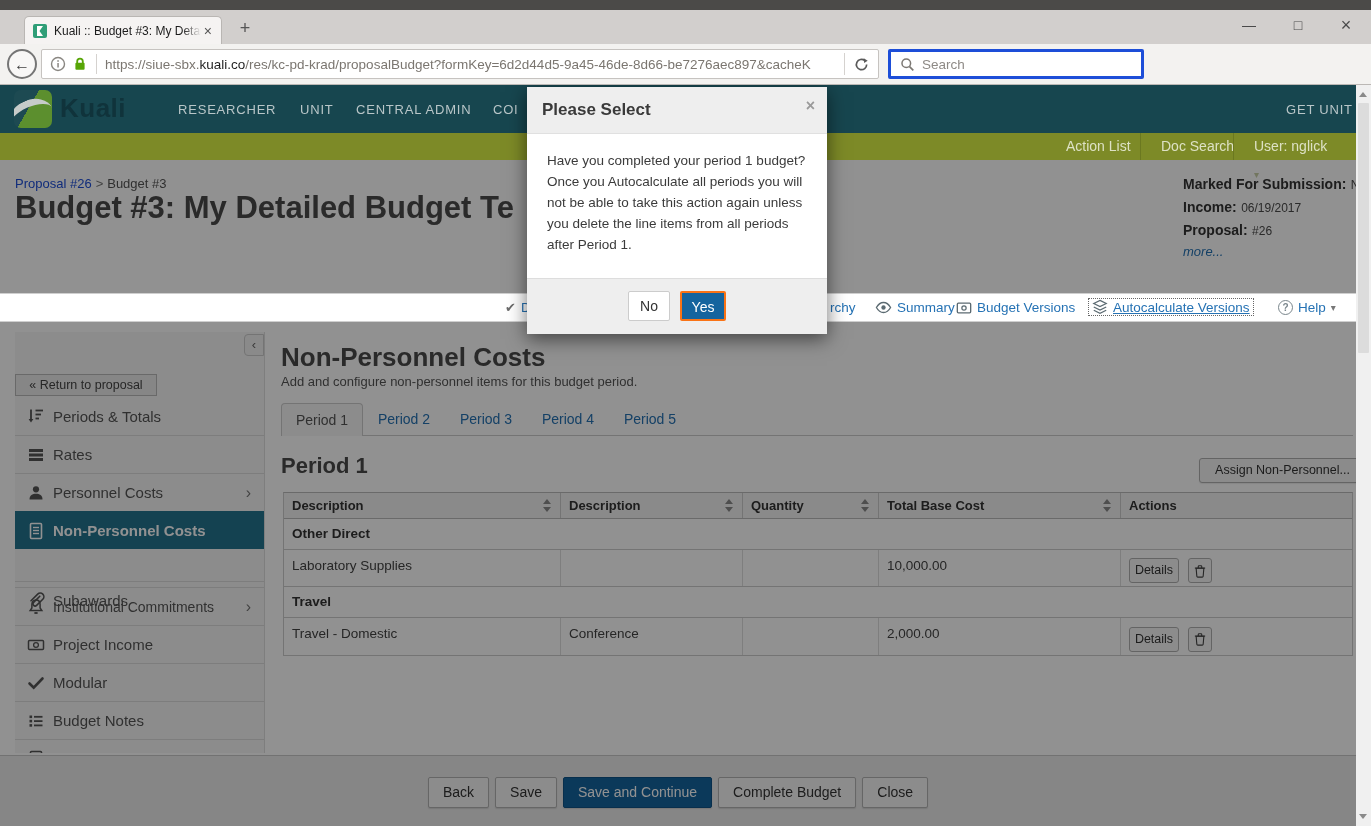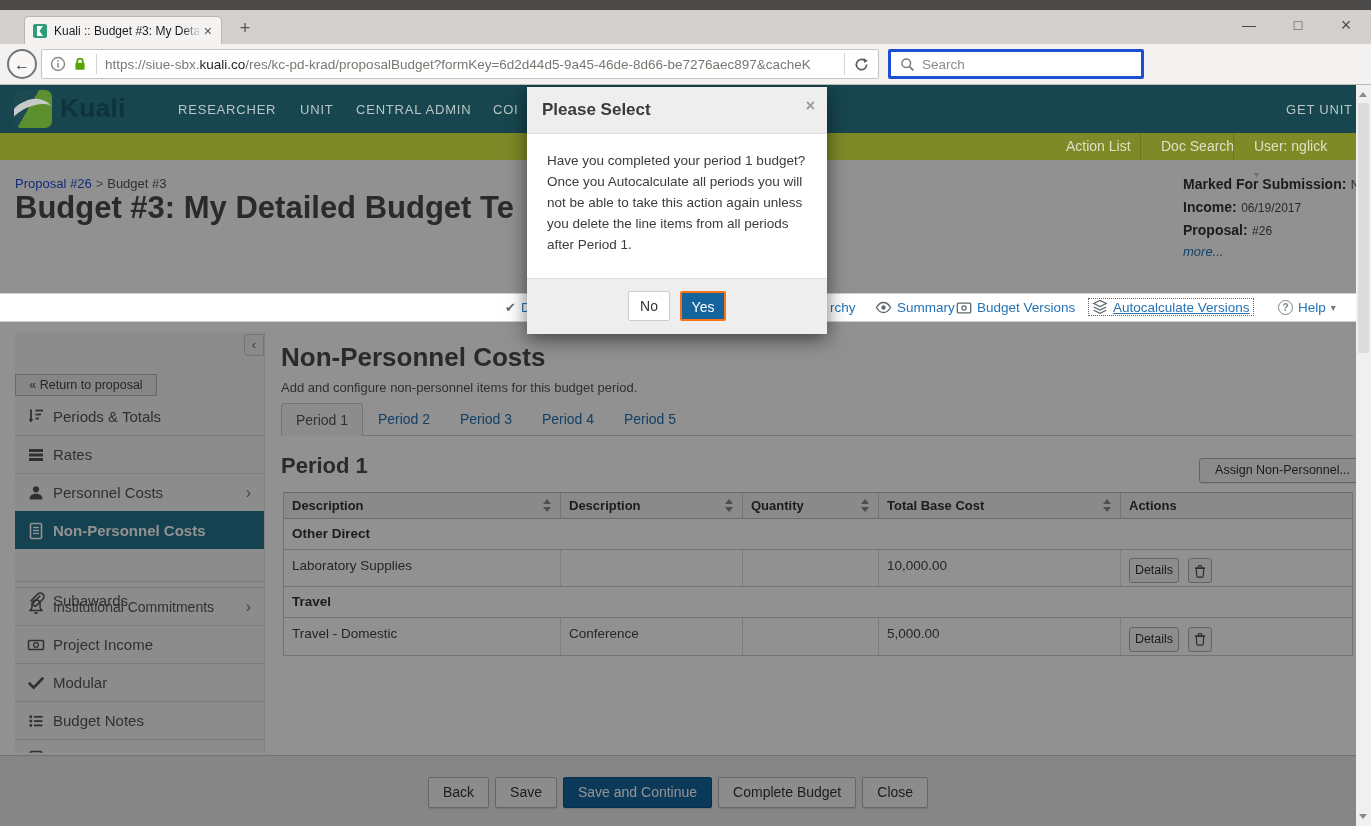--- a/index.html
+++ b/index.html
@@ -80,21 +80,21 @@
   .nav-item { position:absolute; left:0; width:250px; height:38px; border-top:1px solid #dcdcdc; color:#555; display:flex; align-items:center; }
   .nav-item .ni-ico { width:26px; margin-left:12px; display:flex; align-items:center; color:#555; }
   .nav-item .ni-label { font-size:15px; }
   .nav-item .ni-chev { position:absolute; right:14px; font-size:16px; color:#777; }
   .nav-item.selected { background:#24748f; color:#fff; border-top-color:#24748f; }
   .nav-item.selected .ni-ico { color:#fff; }
   .nav-item.selected .ni-label { color:#fff; font-weight:bold; }
 
   
   .content-h2 { left:281px; top:257px; font-size:26px; font-weight:bold; color:#4a4a4a; }
-  .content-sub { left:281px; top:295px; font-size:13px; color:#555; }
+  .content-sub { left:281px; top:289px; font-size:13px; color:#555; }
   .tabrow-line { left:281px; top:350px; width:1072px; height:1px; background:#ccc; }
   .ptab { top:318px; width:82px; height:33px; font-size:14px; text-align:center; line-height:33px; }
   .ptab.active { background:#f7f7f7; border:1px solid #ccc; border-bottom:none; border-radius:4px 4px 0 0; color:#555; z-index:2; }
   .ptab.inactive { color:#2572b4; }
   .period-h3 { left:281px; top:368px; font-size:22px; font-weight:bold; color:#4a4a4a; }
   .assign-btn { left:1199px; top:373px; width:167px; height:25px; background:#f5f5f5; border:1px solid #b1b1b1; border-radius:3px; font-size:12.5px; color:#333; text-align:center; line-height:23px; box-shadow:0 1px 1px rgba(0,0,0,0.08); }
 
   
   .tbl { left:283px; top:407px; width:1070px; border:1px solid #ccc; border-top:1px solid #bbb; }
   .tbl-header { display:flex; height:26px; background:#f3f3f3; border-bottom:1px solid #bbb;align-items:flex-end; }
@@ -467,21 +467,21 @@
                 <path d="M5 4.4 V2.6 a0.8 0.8 0 0 1 0.8 -0.8 h2.4 a0.8 0.8 0 0 1 0.8 0.8 V4.4" fill="none" stroke="currentColor" stroke-width="1.3"></path>
               </svg>
           </div>
         </div>
       </div>
       <div class="group-row">Travel</div>
       <div class="data-row">
         <div class="td" style="width:277px;">Travel - Domestic</div>
         <div class="td" style="width:182px;">Conference</div>
         <div class="td" style="width:136px;"></div>
-        <div class="td" style="width:242px;">5,000.00</div>
+        <div class="td" style="width:242px;">2,000.00</div>
         <div class="td td-actions" style="width:231px;">
           <div class="details-btn">Details</div>
           <div class="trash-btn">
             <svg width="12" height="14" viewBox="0 0 14 16">
                 <path d="M2.5 4.8 h9 l-0.8 9.3 a1.1 1.1 0 0 1 -1.1 1 H4.4 a1.1 1.1 0 0 1 -1.1 -1 z" fill="none" stroke="currentColor" stroke-width="1.3"></path>
                 <line x1="1" y1="4.6" x2="13" y2="4.6" stroke="currentColor" stroke-width="1.3"></line>
                 <path d="M5 4.4 V2.6 a0.8 0.8 0 0 1 0.8 -0.8 h2.4 a0.8 0.8 0 0 1 0.8 0.8 V4.4" fill="none" stroke="currentColor" stroke-width="1.3"></path>
               </svg>
           </div>
         </div>

